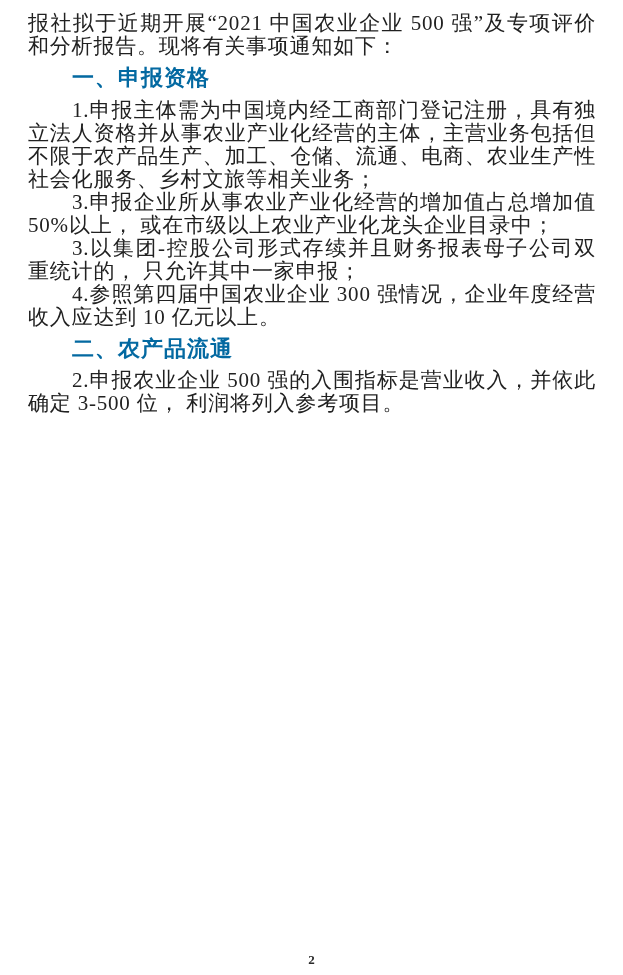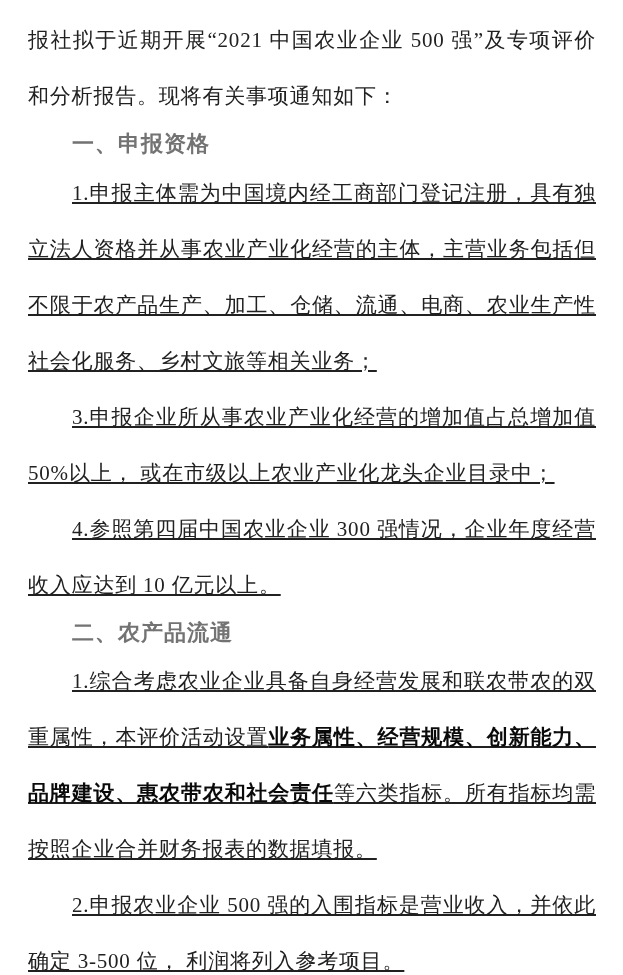--- a/index.html
+++ b/index.html
@@ -14,33 +14,33 @@
   }
   .page {
     position: absolute;
     top: 0; left: 0;
     width: 623px; height: 975px;
     background: #ffffff;
     padding: 12px 27px 0 28px;
   }
   .para {
     font-size: 21px;
-    line-height: 56px;
+    line-height: 23px;
     letter-spacing: 0.8px;
     text-align: justify;
     color: #212121;
   }
-  .para.indent { text-indent: 44px; text-decoration: underline; }
+  .para.indent { text-indent: 44px; }
   .heading {
     font-family: "Liberation Sans", "DejaVu Sans", sans-serif;
     font-weight: bold;
     font-size: 22px;
     line-height: 40.5px;
     letter-spacing: 1px;
-    color: #737373;
+    color: #0369a1;
     text-indent: 44px;
   }
   .bold-run {
     font-family: "Liberation Sans", "DejaVu Sans", sans-serif;
     font-weight: bold;
     color: #0a0a0a;
   }
   .page-number {
     position: absolute;
     left: 0;
@@ -59,25 +59,25 @@
 <div class="page">
 
   <p class="para">报社拟于近期开展“2021 中国农业企业 500 强”及专项评价和分析报告。现将有关事项通知如下：</p>
 
   <h2 class="heading">一、申报资格</h2>
 
   <p class="para indent">1.申报主体需为中国境内经工商部门登记注册，具有独立法人资格并从事农业产业化经营的主体，主营业务包括但不限于农产品生产、加工、仓储、流通、电商、农业生产性社会化服务、乡村文旅等相关业务；</p>
 
   <p class="para indent">3.申报企业所从事农业产业化经营的增加值占总增加值 50%以上， 或在市级以上农业产业化龙头企业目录中；</p>
 
+  <p class="para indent">3.以集团-控股公司形式存续并且财务报表母子公司双重统计的， 只允许其中一家申报；</p>
 
   <p class="para indent">4.参照第四届中国农业企业 300 强情况，企业年度经营收入应达到 10 亿元以上。</p>
 
   <h2 class="heading">二、农产品流通</h2>
 
-  <p class="para indent"><span>1.综合考虑农业企业具备自身经营发展和联农带农的双重属性，本评价活动设置</span><span class="bold-run">业务属性、经营规模、创新能力、品牌建设、惠农带农和社会责任</span><span>等六类指标。所有指标均需按照企业合并财务报表的数据填报。</span></p>
 
   <p class="para indent">2.申报农业企业 500 强的入围指标是营业收入，并依此确定 3-500 位， 利润将列入参考项目。</p>
 
 
   <div class="page-number">2</div>
 
 </div>
 
 </body></html>

